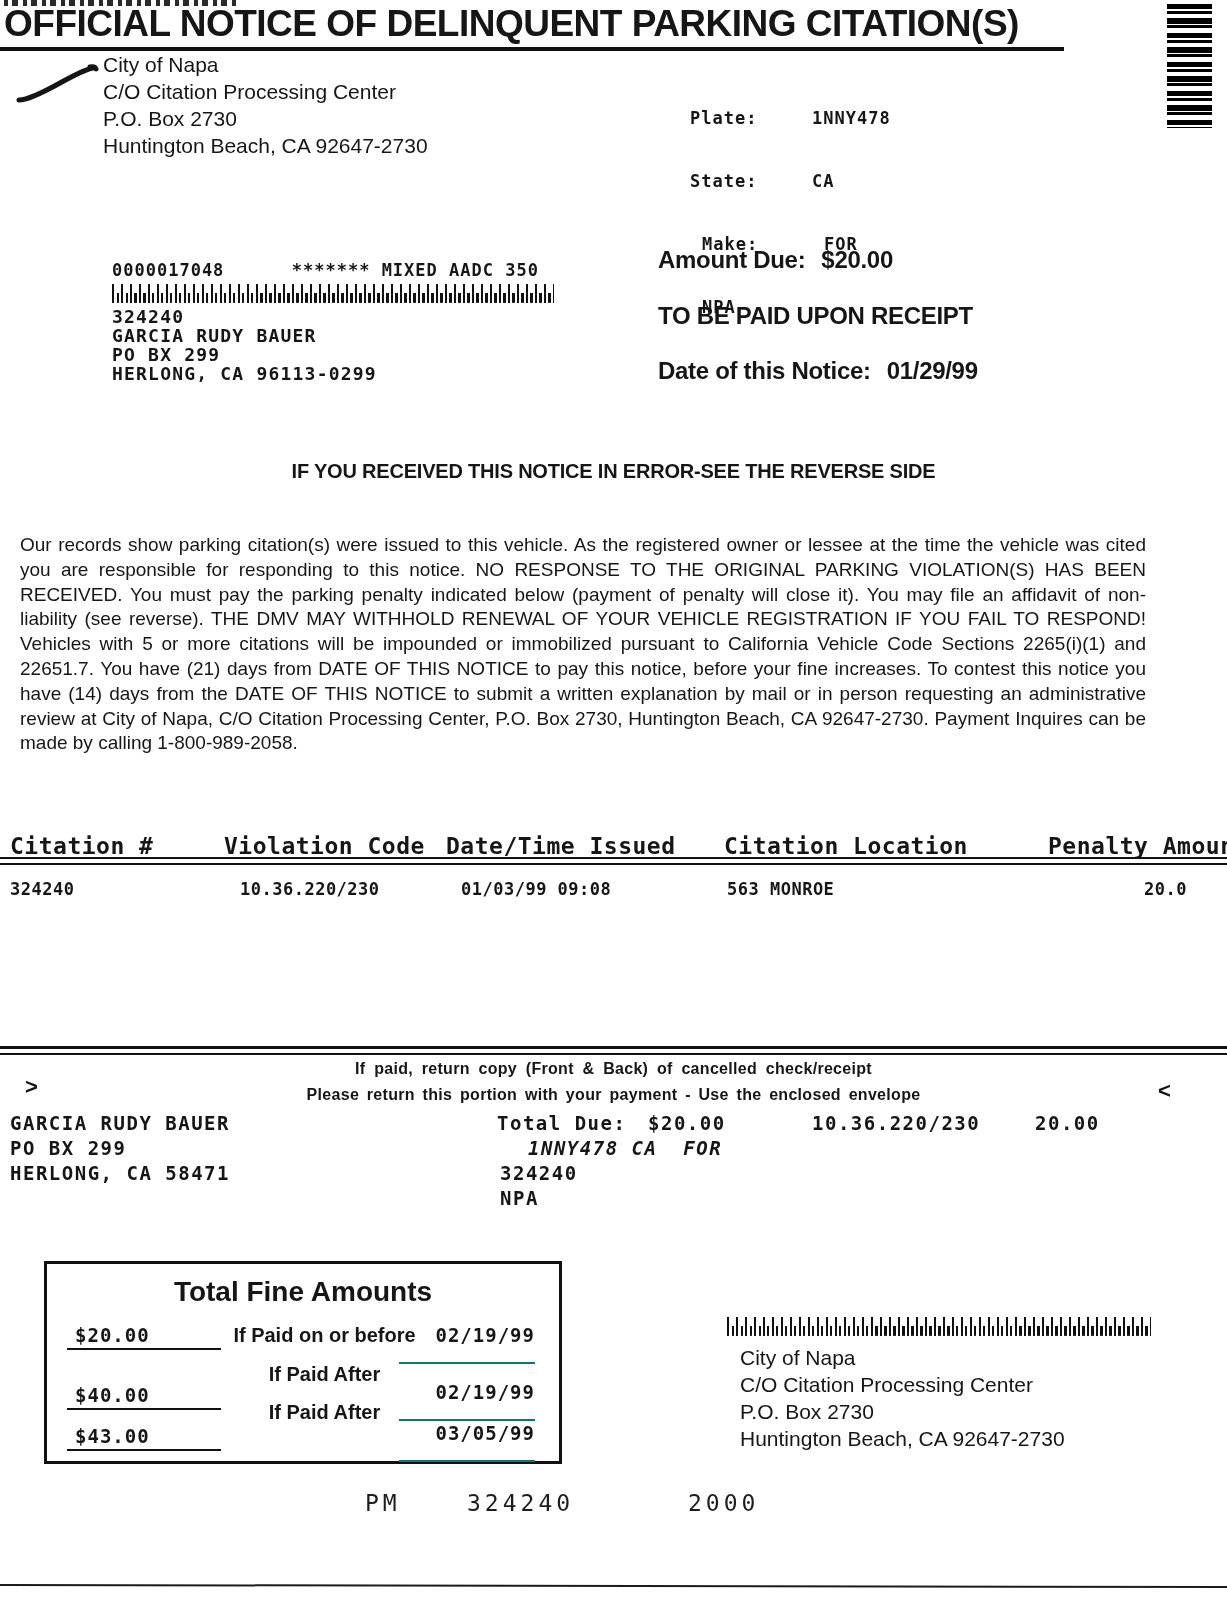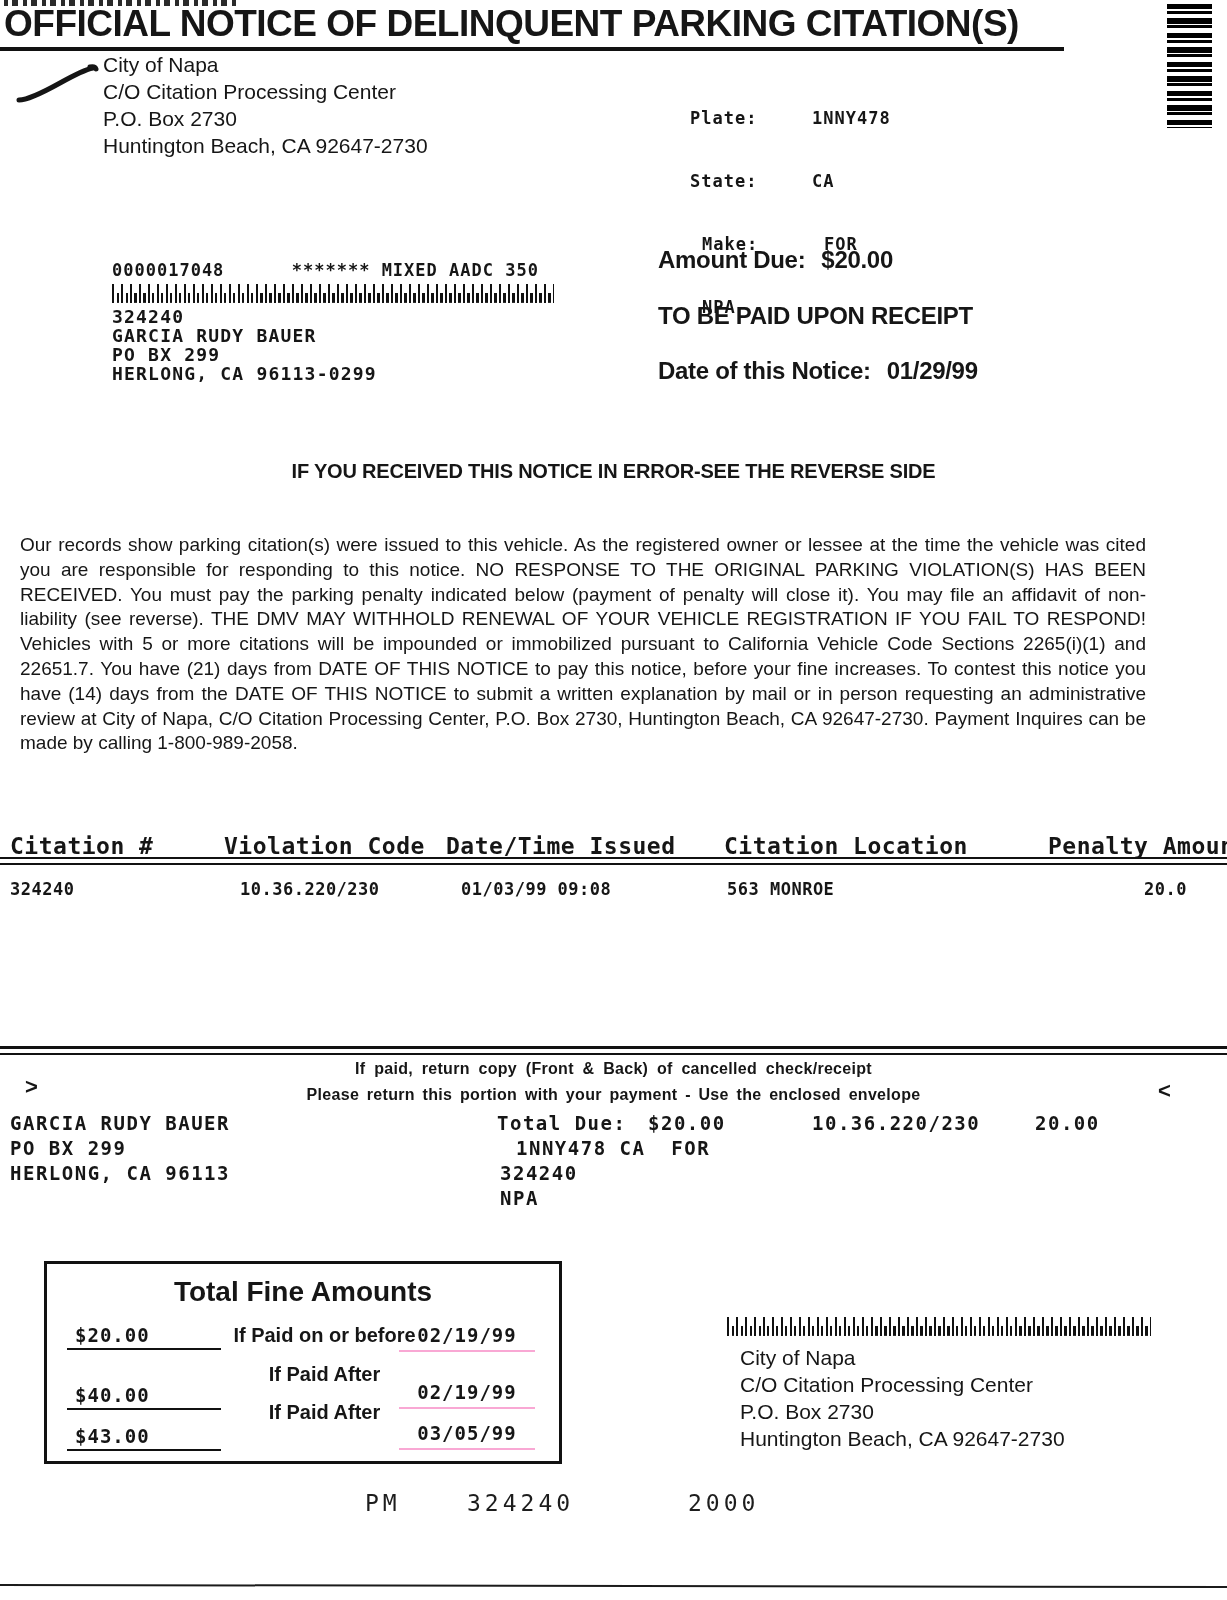--- a/index.html
+++ b/index.html
@@ -51,21 +51,21 @@
   .retline{left:0;top:1086px;width:1227px;text-align:center;font-size:16px;font-weight:700;letter-spacing:0.3px;word-spacing:3px;}
   .arrow{font-size:22px;font-weight:700;}
   .stubmono{font-size:19px;letter-spacing:1.5px;}
 
   .cashblock{left:675px;top:1207px;font-size:20px;font-weight:700;line-height:26px;}
 
   
   .finebox{left:44px;top:1261px;width:512px;height:197px;border:3px solid #111;}
   .fb-title{left:0;top:12px;width:100%;text-align:center;font-size:28px;font-weight:700;}
   .fb-amt{display:inline-block;width:146px;border-bottom:2px solid #111;padding:0 0 2px 8px;font-size:19px;letter-spacing:1px;}
-  .fb-date{display:inline-block;width:136px;border-bottom:2px solid #f9a8d4;padding-bottom:4px;text-align:center;font-size:19px;letter-spacing:1px;}
+  .fb-date{display:inline-block;width:136px;border-bottom:2px solid #0f766e;padding-bottom:16px;text-align:right;font-size:19px;letter-spacing:1px;}
   .fb-label{width:225px;text-align:center;font-size:20px;font-weight:700;}
 
   .pn2{left:727px;top:1317px;width:424px;}
   .payee{left:740px;top:1344px;font-size:21px;line-height:27px;}
 
   .ocr{top:1490px;font-size:23px;letter-spacing:4px;font-weight:400;color:#1d1d1d;}
   .botline{left:0;top:1585px;width:1227px;height:2px;background:#1b1b1b;transform:rotate(0.1deg);}
 </style>
 </head>
 <body>
@@ -125,26 +125,26 @@
 
   <div class="abs rule" style="top:1046px;height:3px;"></div>
   <div class="abs rule" style="top:1053px;height:2px;"></div>
   <div class="abs keepline">If paid, return copy (Front &amp; Back) of cancelled check/receipt</div>
   <div class="abs arrow" style="left:25px;top:1074px;">&gt;</div>
   <div class="abs arrow" style="left:1158px;top:1078px;">&lt;</div>
   <div class="abs retline">Please return this portion with your payment - Use the enclosed envelope</div>
 
   <div class="abs mono stubmono" style="left:10px;top:1112px;">GARCIA RUDY BAUER</div>
   <div class="abs mono stubmono" style="left:10px;top:1137px;">PO BX 299</div>
-  <div class="abs mono stubmono" style="left:10px;top:1162px;">HERLONG, CA 96113</div>
+  <div class="abs mono stubmono" style="left:10px;top:1162px;">HERLONG, CA 58471</div>
   <div class="abs mono stubmono" style="left:497px;top:1112px;">Total Due:</div>
   <div class="abs mono stubmono" style="left:648px;top:1112px;">$20.00</div>
   <div class="abs mono stubmono" style="left:812px;top:1112px;">10.36.220/230</div>
   <div class="abs mono stubmono" style="left:1035px;top:1112px;">20.00</div>
-  <div class="abs mono stubmono" style="left:516px;top:1137px;">1NNY478 CA  FOR</div>
+  <div class="abs mono stubmono" style="left:528px;top:1137px;font-style:italic;">1NNY478 CA  FOR</div>
   <div class="abs mono stubmono" style="left:500px;top:1162px;">324240</div>
   <div class="abs mono stubmono" style="left:500px;top:1187px;">NPA</div>
 
 
   <div class="abs finebox">
     <div class="abs fb-title">Total Fine Amounts</div>
     <div class="abs" style="left:20px;top:60px;"><span class="mono fb-amt">$20.00</span></div>
     <div class="abs fb-label" style="left:165px;top:60px;">If Paid on or before</div>
     <div class="abs" style="left:352px;top:60px;"><span class="mono fb-date">02/19/99</span></div>
 

